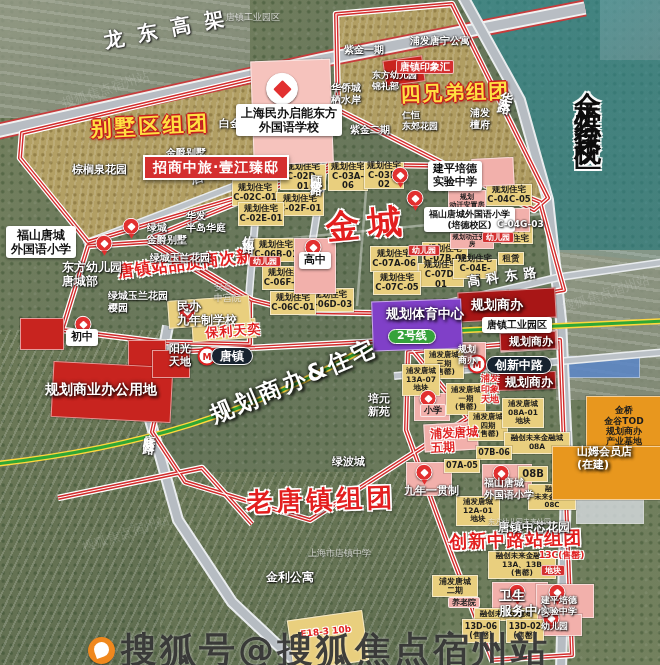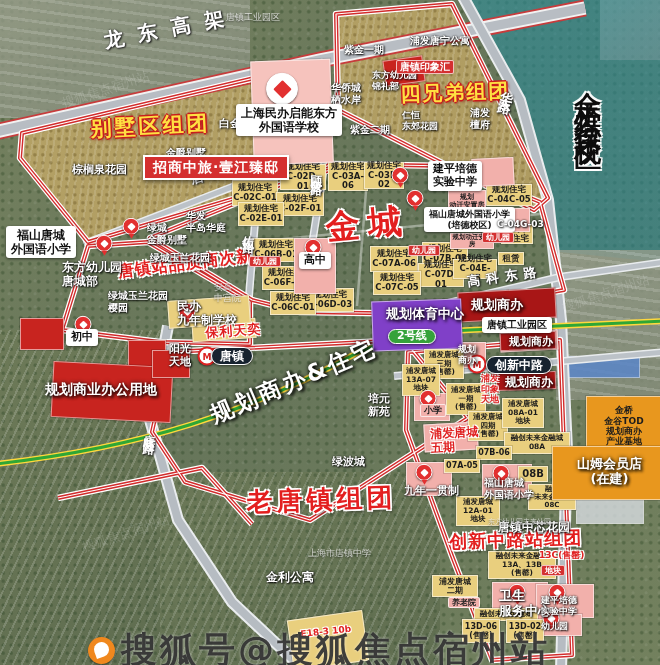--- a/index.html
+++ b/index.html
@@ -465,21 +465,21 @@
 天地</div>
       <div class="lbl wt" style="left: 368px; top: 393px; font-size: 11px;">培元
 新苑</div>
       <div class="lbl wt" style="left: 332px; top: 456px; font-size: 11px;">绿波城</div>
       <div class="lbl wtf" style="left: 308px; top: 548px; font-size: 9px;">上海市唐镇中学</div>
       <div class="lbl wt" style="left: 498px; top: 520px; font-size: 12px;">唐镇中芯花园</div>
       <div class="lbl wt" style="left: 266px; top: 570px; font-size: 12px;">金利公寓</div>
       <div class="lbl wt" style="left: 404px; top: 485px; font-size: 11px;">九年一贯制</div>
       <div class="lbl wt" style="left: 484px; top: 477px; font-size: 10px;">福山唐城
 外国语小学</div>
-      <div class="lbl zw" style="left: 577px; top: 456px; font-size: 13px; text-align: center;">山姆会员店
+      <div class="lbl zw" style="left: 577px; top: 446px; font-size: 11px;">山姆会员店
 (在建)</div>
       <div class="lbl wt" style="left: 499px; top: 588px; font-size: 13px;">卫生
 服务中心</div>
       <div class="lbl wt" style="left: 541px; top: 595px; font-size: 9px;">建平培德
 实验中学</div>
       <div class="lbl wt" style="left: 541px; top: 621px; font-size: 9px;">幼儿园</div>
       <div class="lbl wtf" style="left: 488px; top: 518px; font-size: 7px;">东方幼儿园未来站园</div>
       <div class="lbl redout" style="left: 430px; top: 427px; transform: rotate(-3deg); font-size: 12px;">浦发唐城
 五期</div>
       <div class="lbl redout" style="left: 481px; top: 373px; font-size: 9px;">浦发

